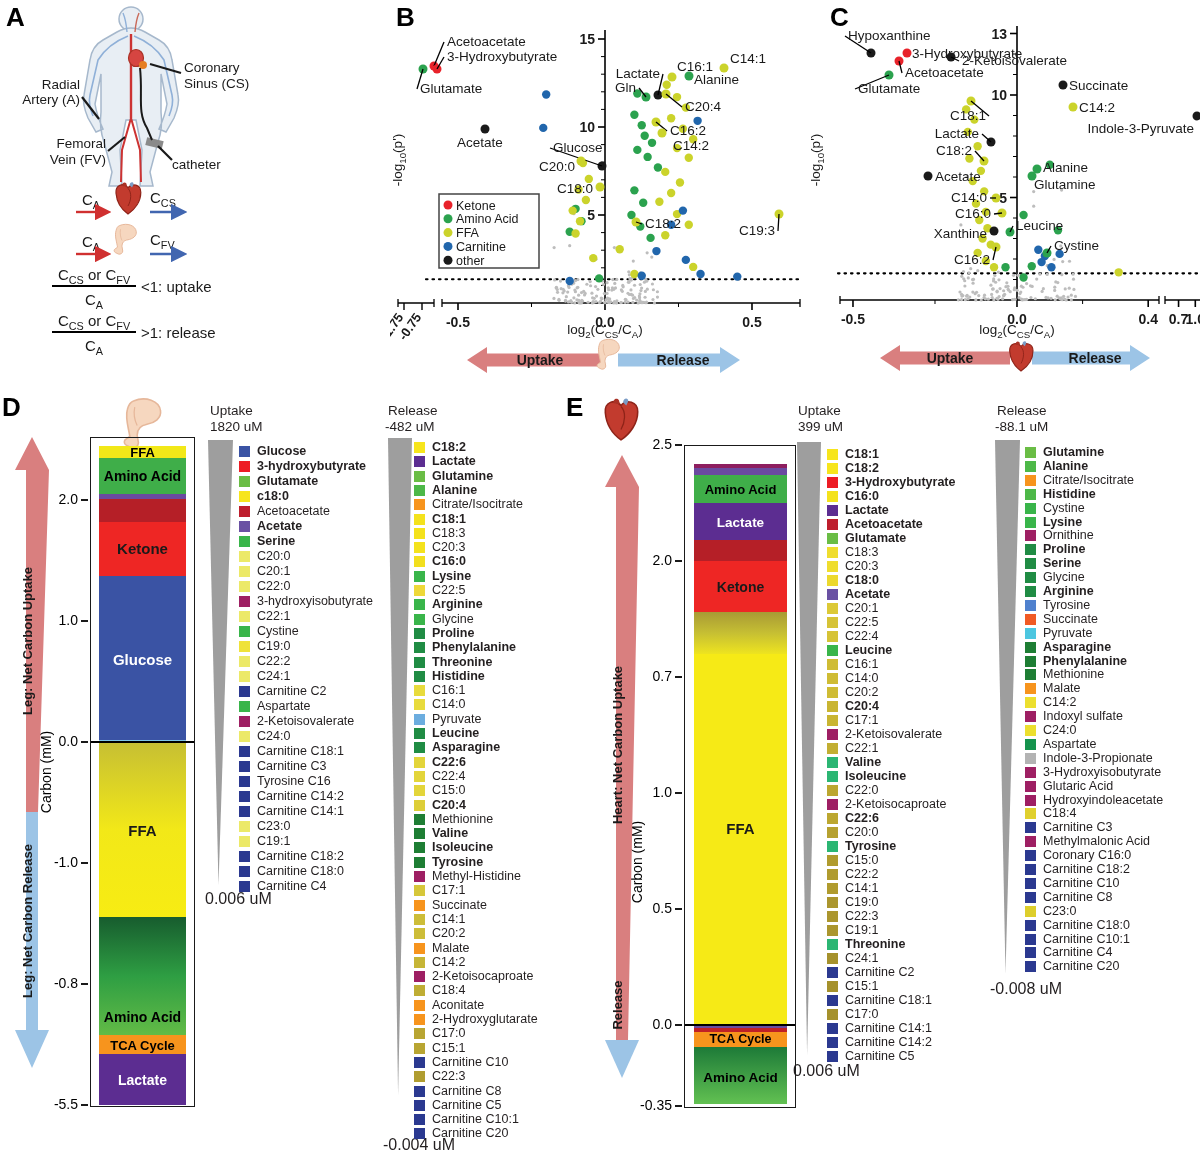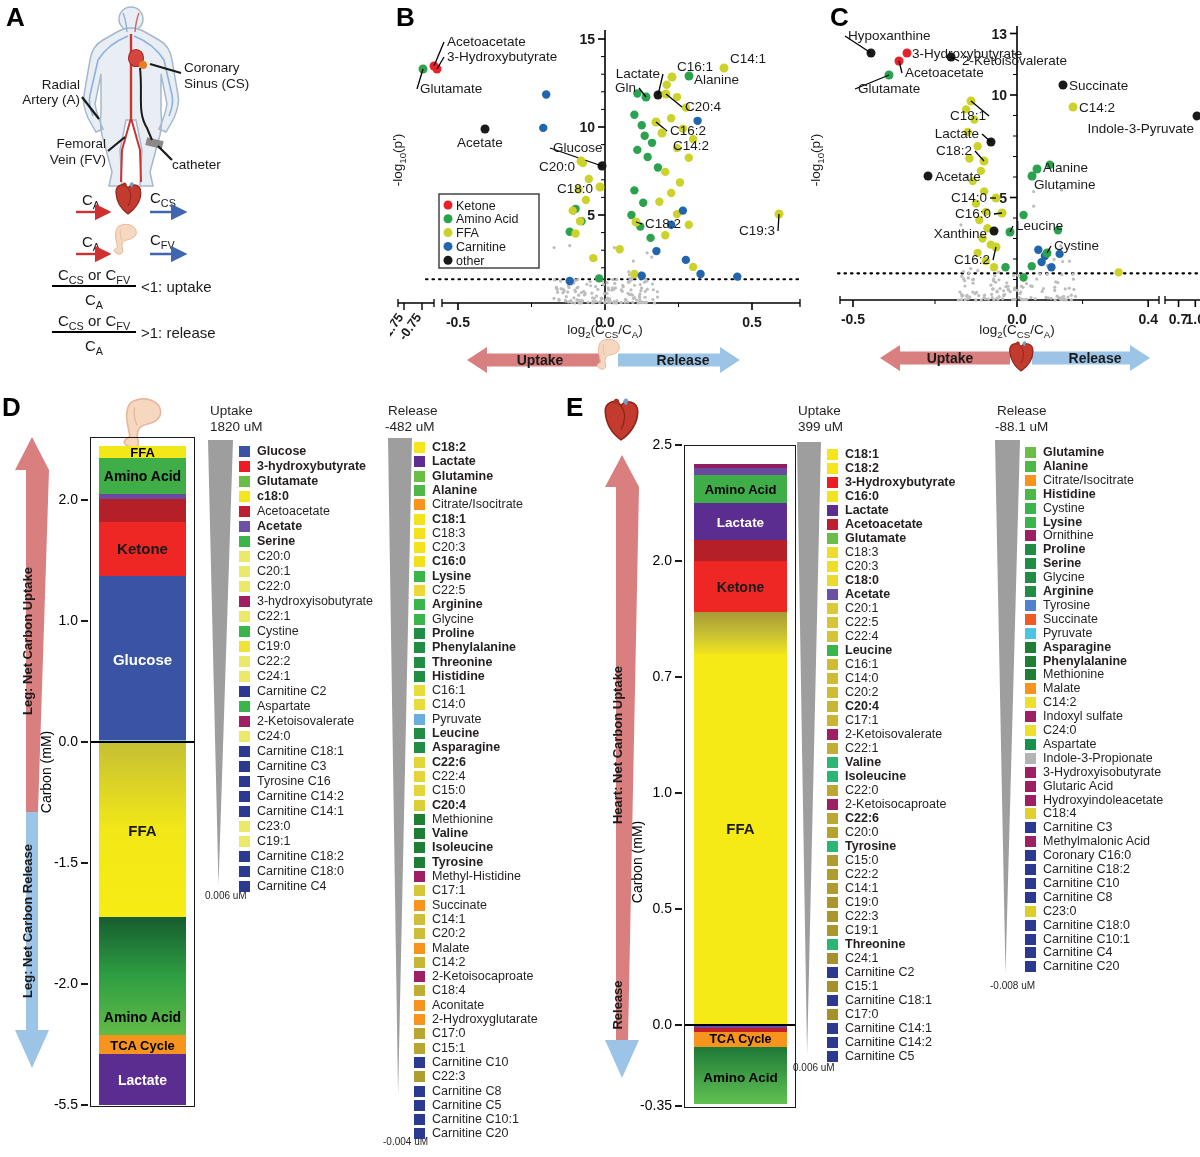--- a/index.html
+++ b/index.html
@@ -1,20 +1,20 @@
 <!DOCTYPE html>
 <html><head>
 <meta charset="utf-8">
 <style>
   html,body{margin:0;padding:0;background:#fff;font-family:"Liberation Sans",sans-serif;}
   #fig{position:relative;width:1200px;height:1157px;background:#fff;overflow:hidden;color:#1a1a1a;}
   .abs{position:absolute;}
   .panel-letter{position:absolute;font-size:26px;font-weight:bold;color:#000;}
   .lh{position:absolute;font-size:13.5px;color:#231f20;white-space:nowrap;}
-  .lf{position:absolute;font-size:10px;color:#231f20;white-space:nowrap;}
+  .lf{position:absolute;font-size:16px;color:#231f20;white-space:nowrap;}
   .list-item{position:absolute;font-size:12.5px;color:#231f20;white-space:nowrap;line-height:13px;}
   .list-swatch{position:absolute;width:11px;height:11px;}
   .tri{position:absolute;background:#9e9e9e;clip-path:polygon(0 0,100% 0,42% 100%);}
   .tick-label{position:absolute;font-size:14px;color:#000;text-align:right;}
   .bar-label{position:absolute;font-weight:bold;text-align:center;transform:translate(-50%,-50%);white-space:nowrap;}
   .rot-label{position:absolute;font-size:14px;color:#000;transform:translate(-50%,-50%) rotate(-90deg);white-space:nowrap;}
   svg{font-family:"Liberation Sans",sans-serif;}
   svg text{fill:#1a1a1a;}
 </style>
 </head>
@@ -711,23 +711,23 @@
     <div style="position: absolute; left: 99px; top: 1054.18px; width: 87px; height: 50.82px; background: rgb(92, 45, 145);"></div>
     <div style="position: absolute; left: 90px; top: 741.25px; width: 105px; height: 1.5px; background: rgb(0, 0, 0);"></div>
     <div style="position: absolute; left: 90px; top: 437px; width: 105px; height: 670px; border: 1.7px solid rgb(26, 26, 26); box-sizing: border-box; pointer-events: none;"></div>
     <div style="position: absolute; left: 81px; top: 499px; width: 7px; height: 2px; background: rgb(26, 26, 26);"></div>
     <div class="tick-label" style="position: absolute; left: 36px; top: 491px; width: 42px;">2.0</div>
     <div style="position: absolute; left: 81px; top: 620px; width: 7px; height: 2px; background: rgb(26, 26, 26);"></div>
     <div class="tick-label" style="position: absolute; left: 36px; top: 612px; width: 42px;">1.0</div>
     <div style="position: absolute; left: 81px; top: 741px; width: 7px; height: 2px; background: rgb(26, 26, 26);"></div>
     <div class="tick-label" style="position: absolute; left: 36px; top: 733px; width: 42px;">0.0</div>
     <div style="position: absolute; left: 81px; top: 862px; width: 7px; height: 2px; background: rgb(26, 26, 26);"></div>
-    <div class="tick-label" style="position: absolute; left: 36px; top: 854px; width: 42px;">-1.5</div>
+    <div class="tick-label" style="position: absolute; left: 36px; top: 854px; width: 42px;">-1.0</div>
     <div style="position: absolute; left: 81px; top: 983px; width: 7px; height: 2px; background: rgb(26, 26, 26);"></div>
-    <div class="tick-label" style="position: absolute; left: 36px; top: 975px; width: 42px;">-2.0</div>
+    <div class="tick-label" style="position: absolute; left: 36px; top: 975px; width: 42px;">-0.8</div>
     <div style="position: absolute; left: 81px; top: 1104px; width: 7px; height: 2px; background: rgb(26, 26, 26);"></div>
     <div class="tick-label" style="position: absolute; left: 36px; top: 1096px; width: 42px;">-5.5</div>
     <div class="bar-label" style="position: absolute; left: 142.5px; top: 451.6px; color: rgb(0, 0, 0); font-size: 13px;">FFA</div>
     <div class="bar-label" style="position: absolute; left: 142.5px; top: 475.8px; color: rgb(0, 0, 0); font-size: 14px;">Amino Acid</div>
     <div class="bar-label" style="position: absolute; left: 142.5px; top: 548.4px; color: rgb(26, 26, 26); font-size: 15px;">Ketone</div>
     <div class="bar-label" style="position: absolute; left: 142.5px; top: 658.51px; color: rgb(255, 255, 255); font-size: 15px;">Glucose</div>
     <div class="bar-label" style="position: absolute; left: 142.5px; top: 830.33px; color: rgb(26, 26, 26); font-size: 15px;">FFA</div>
     <div class="bar-label" style="position: absolute; left: 142.5px; top: 1016.67px; color: rgb(0, 0, 0); font-size: 14px;">Amino Acid</div>
     <div class="bar-label" style="position: absolute; left: 142.5px; top: 1044.5px; color: rgb(0, 0, 0); font-size: 13px;">TCA Cycle</div>
     <div class="bar-label" style="position: absolute; left: 142.5px; top: 1079.59px; color: rgb(255, 255, 255); font-size: 14px;">Lactate</div>

